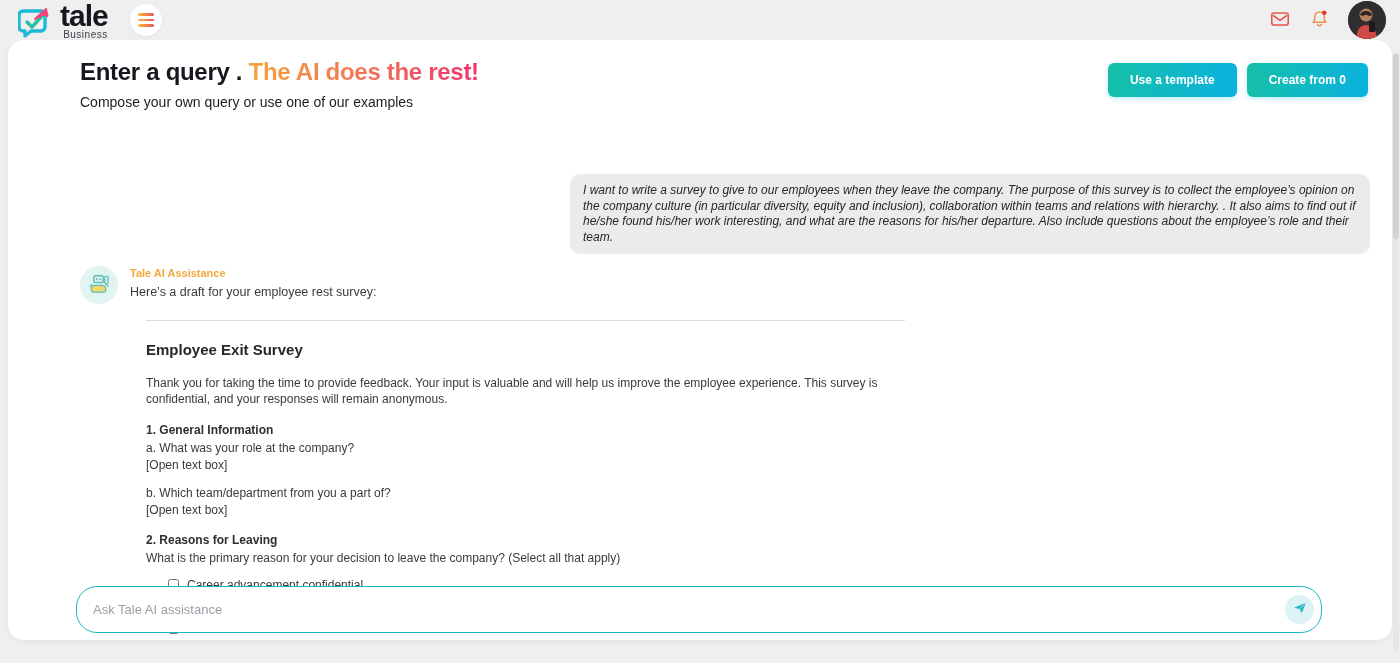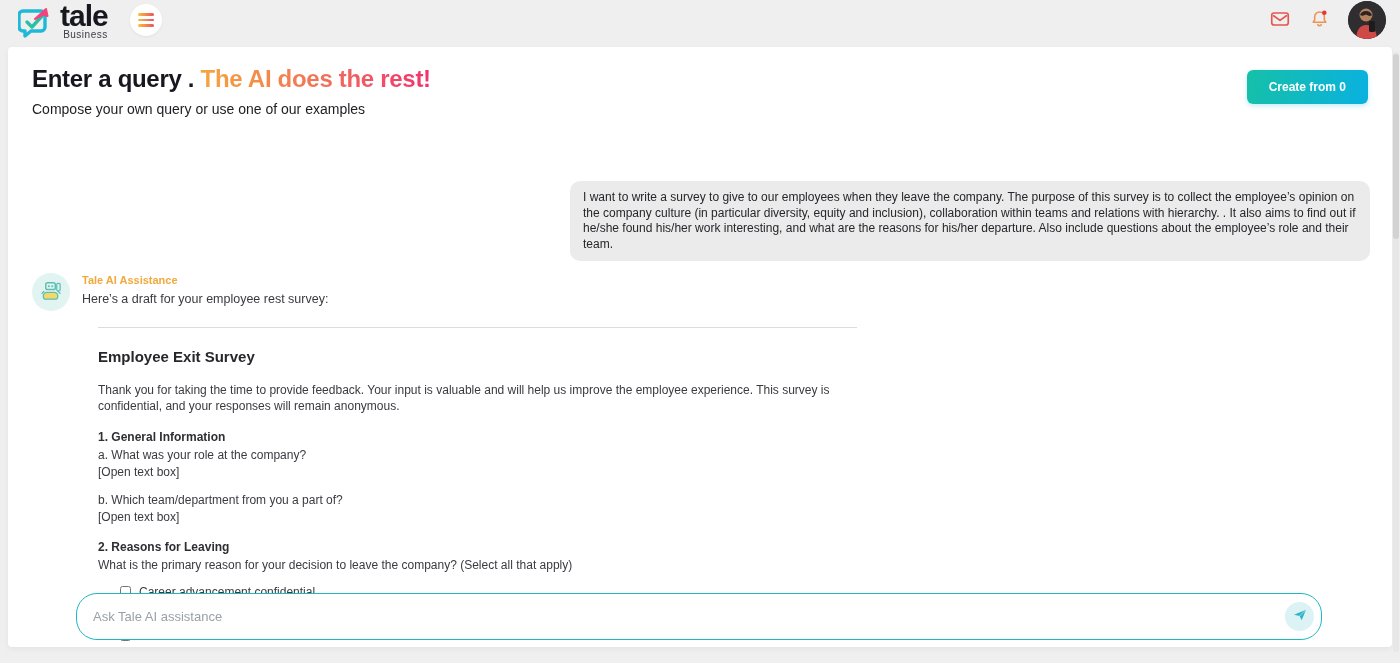--- a/index.html
+++ b/index.html
@@ -30,23 +30,24 @@
   .topbar-right { margin-left:auto; display:flex; align-items:center; gap:18px; }
   .icon-btn { background:none; border:none; cursor:pointer; display:flex; align-items:center; }
   .avatar {
     width:38px; height:38px; border-radius:50%; overflow:hidden; cursor:pointer;
     border:none; padding:0; background:#2e2e33;
   }
 
   
   .panel {
     position:relative;
-    margin:7px 8px; height:600px; background:#ffffff;
-    border-radius:4px; box-shadow:0 2px 6px rgba(0,0,0,.05);
+    margin:0 8px; height:600px; background:#ffffff;
+    border-radius:16px; box-shadow:0 2px 6px rgba(0,0,0,.05);
     overflow:hidden;
+    padding-left:48px;
   }
   .panel-header { display:flex; padding:18px 20px 0 24px; }
   .title-line { font-size:24px; font-weight:800; letter-spacing:-.3px; }
   .title-black { color:#17171f; }
   .title-gradient {
     background:linear-gradient(90deg,#f6a83b 0%,#f0705a 55%,#f2316e 100%);
     -webkit-background-clip:text; background-clip:text;
     -webkit-text-fill-color:transparent; color:transparent;
   }
   .subtitle { font-size:14px; color:#1d1d22; margin-top:8px; }
@@ -57,21 +58,21 @@
     background:linear-gradient(100deg,#16c0a8,#0ab1e0);
     box-shadow:0 2px 5px rgba(10,177,224,.25);
     font-family:"Liberation Sans", sans-serif;
   }
 
   
   .chat { padding:0 0 0 24px; }
   .user-bubble {
     width:800px; margin:64px 22px 0 auto;
     background:#ebebeb; border-radius:10px;
-    padding:9px 13px; font-size:12px; line-height:15.5px; color:#26262b;
+    padding:9px 13px; font-size:12px; line-height:15.5px; color:#26262b;font-style:italic;
   }
   .ai-row { display:flex; margin-top:12px; }
   .ai-avatar {
     width:38px; height:38px; border-radius:50%; background:#e2f4f1;
     flex:0 0 auto; display:flex; align-items:center; justify-content:center;
   }
   .ai-body { margin-left:12px; padding-top:1px; }
   .ai-name { font-size:11px; font-weight:700; color:#f2a93c; }
   .ai-intro { font-size:12.5px; color:#3a3a40; margin-top:6px; }
   .divider { width:759px; border-top:1px solid #dcdcdc; margin:16px 0 0 66px; }
@@ -172,20 +173,21 @@
 <main class="panel">
 
   <div class="panel-header">
     <div>
       <div class="title-line">
         <span class="title-black">Enter a query .</span><span class="title-gradient"> The AI does the rest!</span>
       </div>
       <div class="subtitle">Compose your own query or use one of our examples</div>
     </div>
     <div class="header-buttons">
+      <button class="cta-btn">Use a template</button>
       <button class="cta-btn">Create from 0</button>
     </div>
   </div>
 
   <section class="chat">
 
     <div class="user-bubble">I want to write a survey to give to our employees when they leave the company. The purpose of this survey is to collect the employee’s opinion on the company culture (in particular diversity, equity and inclusion), collaboration within teams and relations with hierarchy. . It also aims to find out if he/she found his/her work interesting, and what are the reasons for his/her departure. Also include questions about the employee’s role and their team.</div>
 
     <div class="ai-row">
       <div class="ai-avatar">

